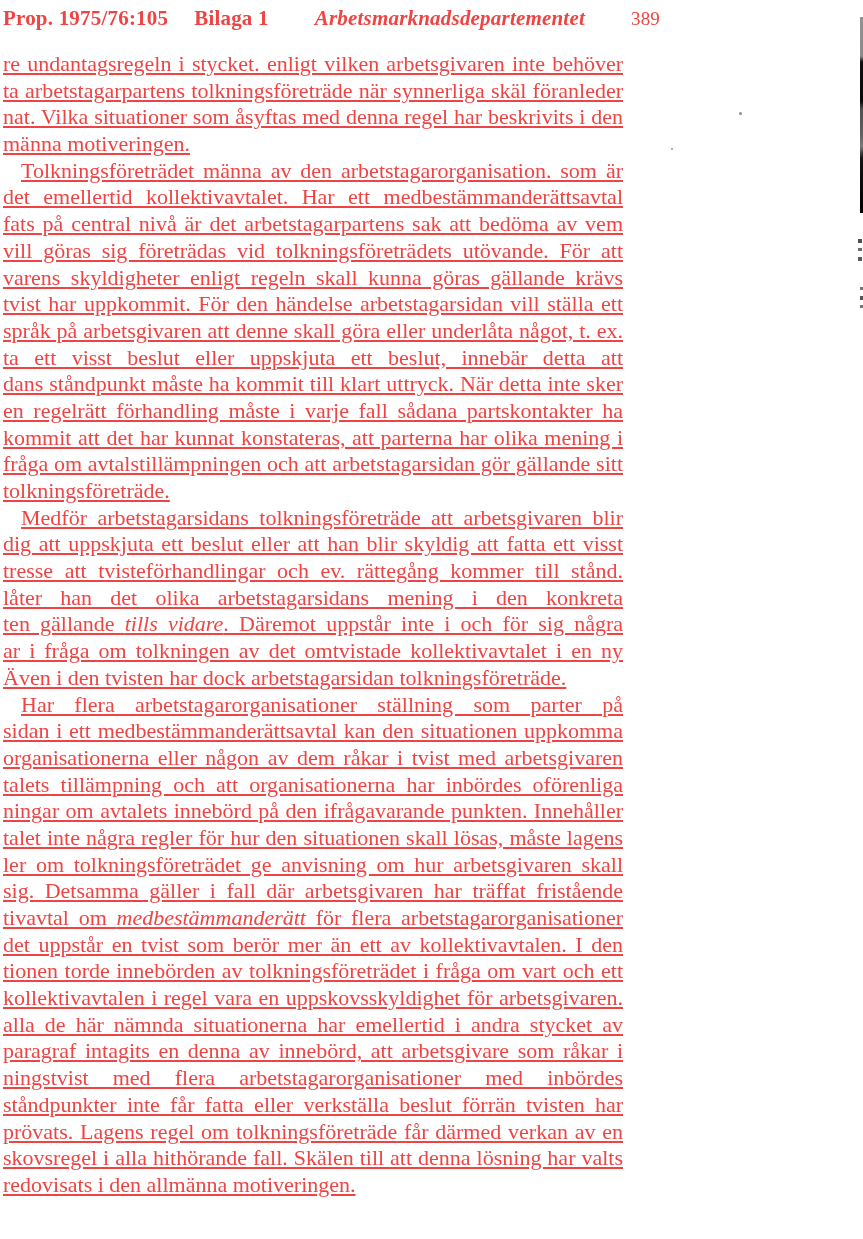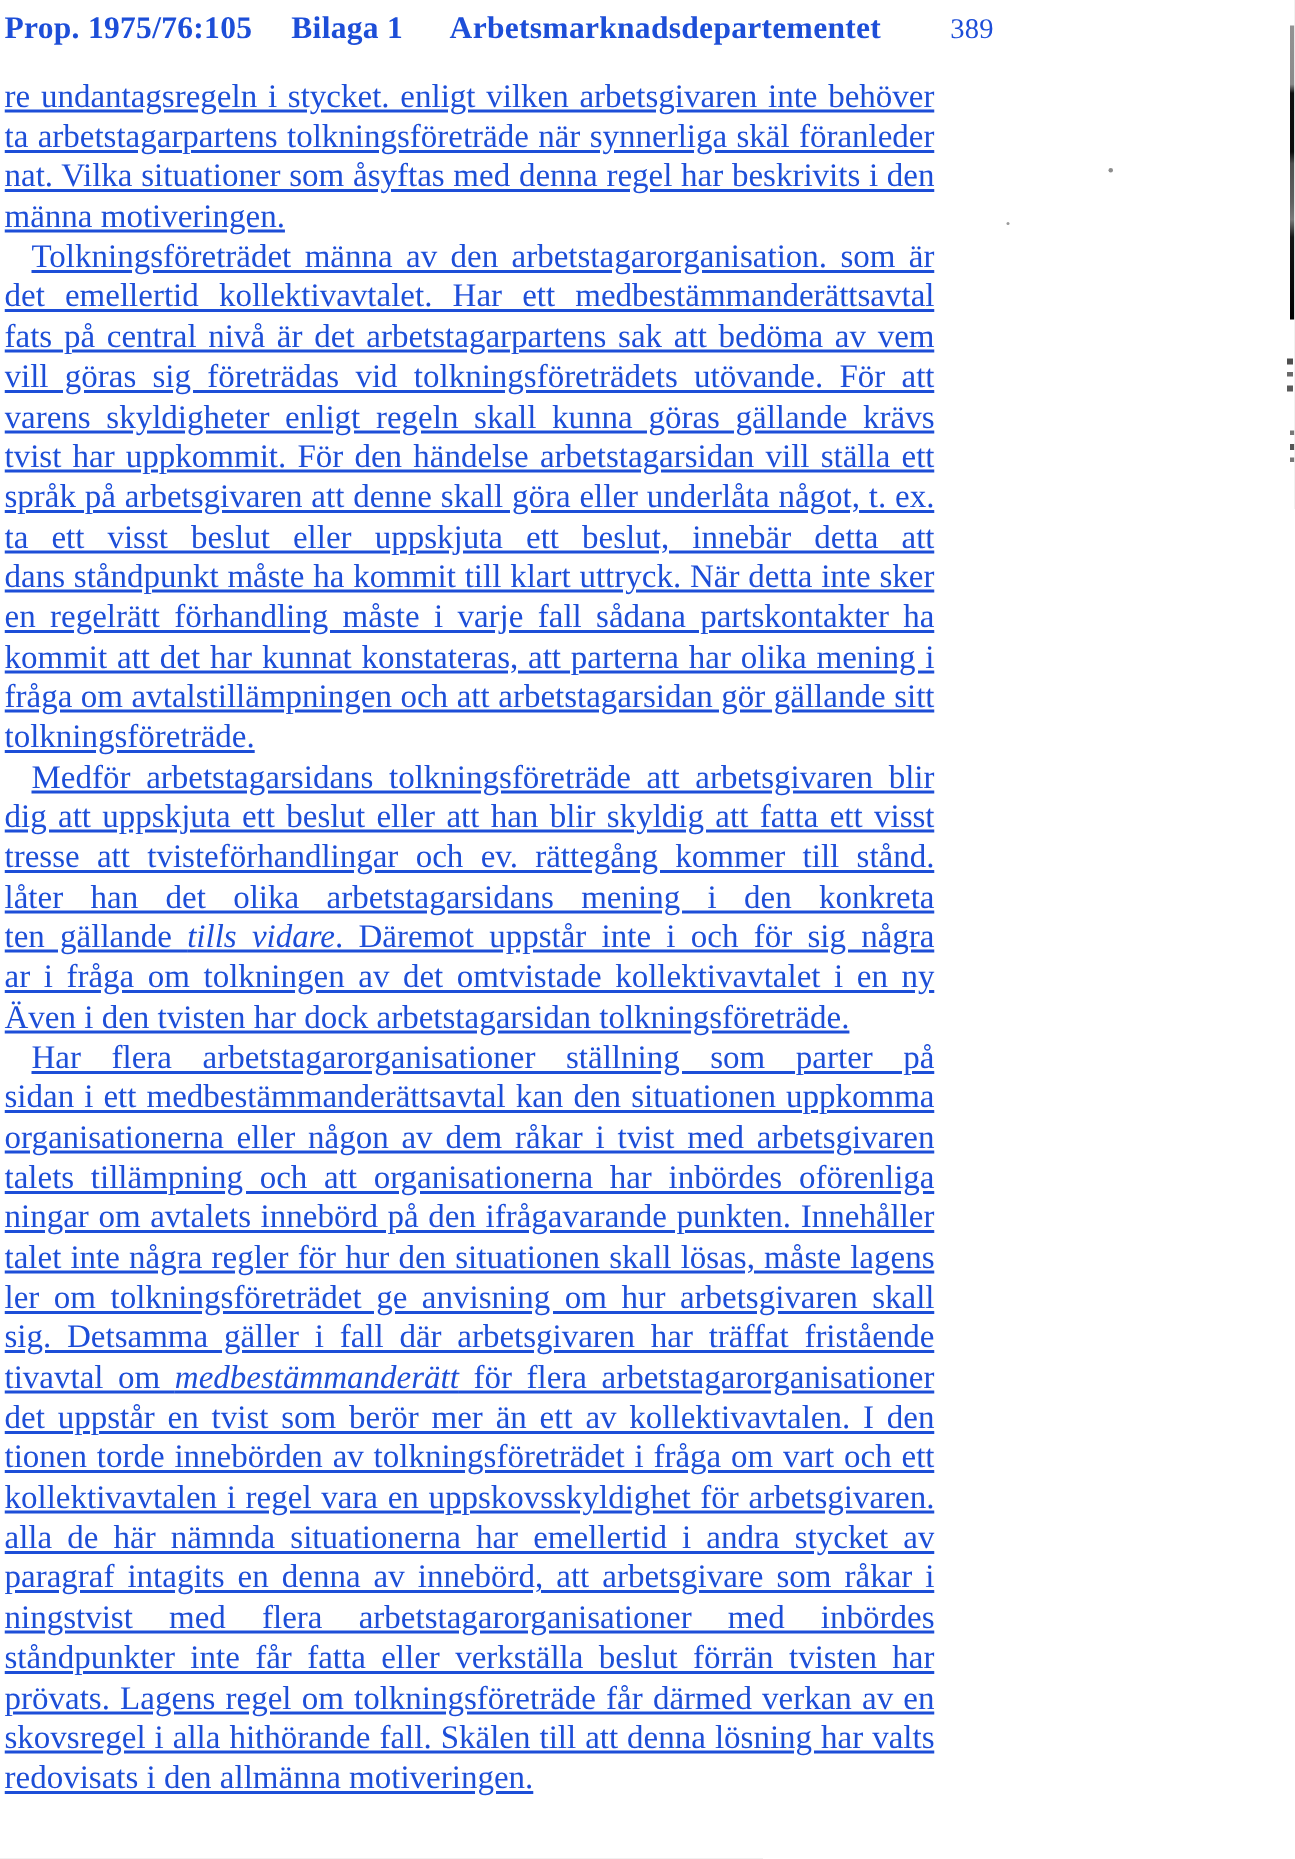--- a/index.html
+++ b/index.html
@@ -2,38 +2,38 @@
 <html><head>
 <meta charset="utf-8">
 <style>
   html, body { margin: 0; padding: 0; background: #e8e8e8; }
   .page {
     position: relative;
     width: 863px;
     height: 1239px;
     background: #ffffff;
     font-family: "Liberation Serif", serif;
-    color: #1d4ed8;
+    color: #ef4444;
     overflow: hidden;
   }
   .header {
     position: absolute;
     top: 6px;
     left: 3px;
     right: 0;
     display: flex;
     align-items: baseline;
     font-weight: bold;
     font-size: 21px;
     letter-spacing: 0.2px;
     white-space: nowrap;
   }
   .header .prop   { }
   .header .bilaga { margin-left: 26px; }
-  .header .dept   { margin-left: 31px; }
+  .header .dept   { margin-left: 46px; font-style: italic; }
   .header .pagenum{ margin-left: 46px; font-weight: normal; font-size: 19px; }
 
   .body-text {
     position: absolute;
     top: 51px;
     left: 3px;
     width: 620px;
     font-size: 22px;
     line-height: 26.7px;
     text-rendering: optimizeLegibility;

